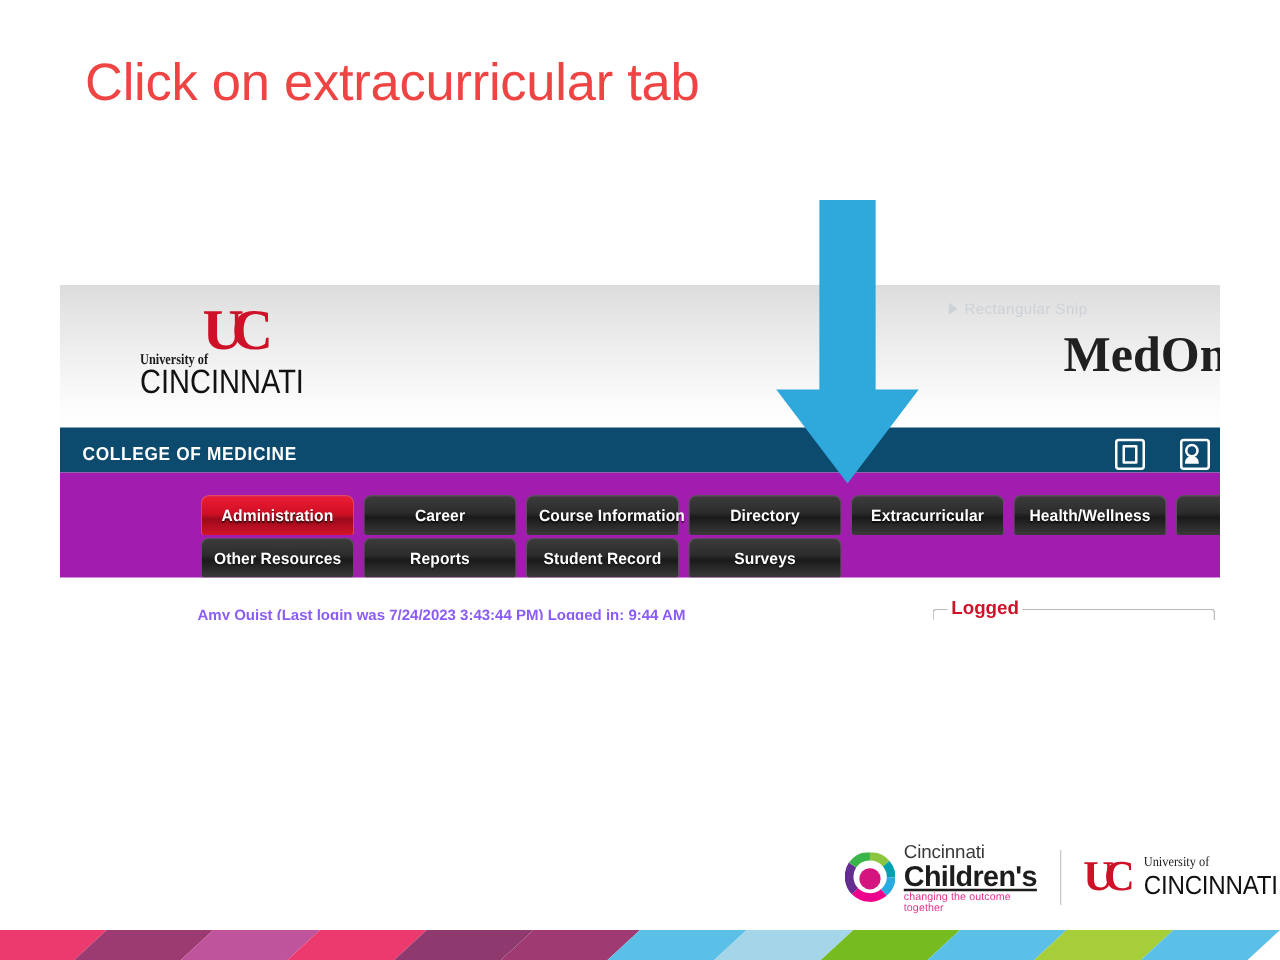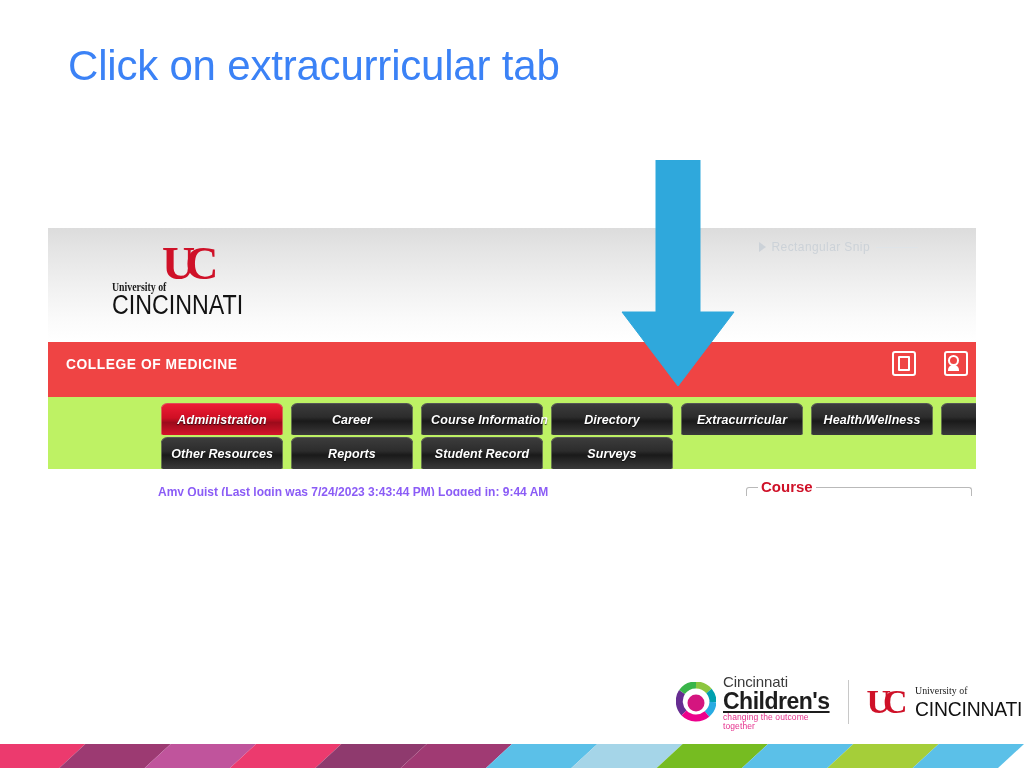--- a/index.html
+++ b/index.html
@@ -16,21 +16,21 @@
     position: relative;
   }
 
   
   .slide-title {
     position: absolute;
     left: 68px;
     top: 42px;
     font-size: 42px;
     line-height: 1.12;
-    color: #3b82f6;
+    color: #ef4444;
     font-weight: 400;
     letter-spacing: -0.2px;
     white-space: nowrap;
   }
 
   
   .screenshot {
     position: absolute;
     left: 48px;
     top: 228px;
@@ -127,22 +127,22 @@
     font-size: 40px;
     line-height: 40px;
     font-weight: 700;
     color: #202020;
     white-space: nowrap;
   }
 
   
   .college-bar {
     position: relative;
-    height: 55px;
-    background: #ef4444;
+    height: 36px;
+    background: #0c4a6e;
   }
   .college-bar .label {
     position: absolute;
     left: 18px;
     top: 13px;
     color: #ffffff;
     font-size: 15px;
     font-weight: 700;
     letter-spacing: 0.6px;
     transform: scaleX(0.92);
@@ -191,23 +191,22 @@
     bottom: 3px;
     width: 11px;
     height: 6px;
     border-radius: 5px 5px 0 0;
     background: #ffffff;
   }
 
   
   .nav-area {
     position: relative;
-    background: #bef264;
-    padding: 6px 0 0 110px;
-    font-style: italic;
+    background: #a21caf;
+    padding: 18px 0 0 110px;
   }
   .tab-row {
     display: flex;
     gap: 2px;
     margin-bottom: 2px;
   }
   .tab {
     height: 32px;
     line-height: 32px;
     box-sizing: border-box;
@@ -384,20 +383,21 @@
       <div class="uc-univ">University of</div>
       <div class="uc-cinci">CINCINNATI</div>
     </div>
 
     <div class="snip-ghost">
       <span class="tri"></span>
       <span>Rectangular Snip</span>
       <span class="rule"></span>
     </div>
 
+    <div class="medon-word">MedOn</div>
   </div>
 
   <div class="college-bar">
     <div class="label">COLLEGE OF MEDICINE</div>
     <div class="bar-icons">
       <div class="bar-icon doc"></div>
       <div class="bar-icon card"></div>
     </div>
   </div>
 
@@ -416,21 +416,21 @@
       <div class="tab">Reports</div>
       <div class="tab">Student Record</div>
       <div class="tab">Surveys</div>
     </div>
   </div>
 
   <div class="user-line">Amy Quist  (Last login was 7/24/2023 3:43:44 PM)  Logged in: 9:44 AM</div>
 
   <div class="search-box">
     <div class="search-fieldset-line"></div>
-    <div class="search-legend">Course</div>
+    <div class="search-legend">Logged</div>
   </div>
 </div>
 
 <div class="arrow">
   <svg width="116" height="228" viewBox="0 0 116 228">
     <polygon points="36,0 80,0 80,152 114,152 58,226 2,152 36,152" fill="#2fa8dc" stroke="#2fa8dc" stroke-width="1"></polygon>
   </svg>
 </div>
 
 <div class="footer-logos">

